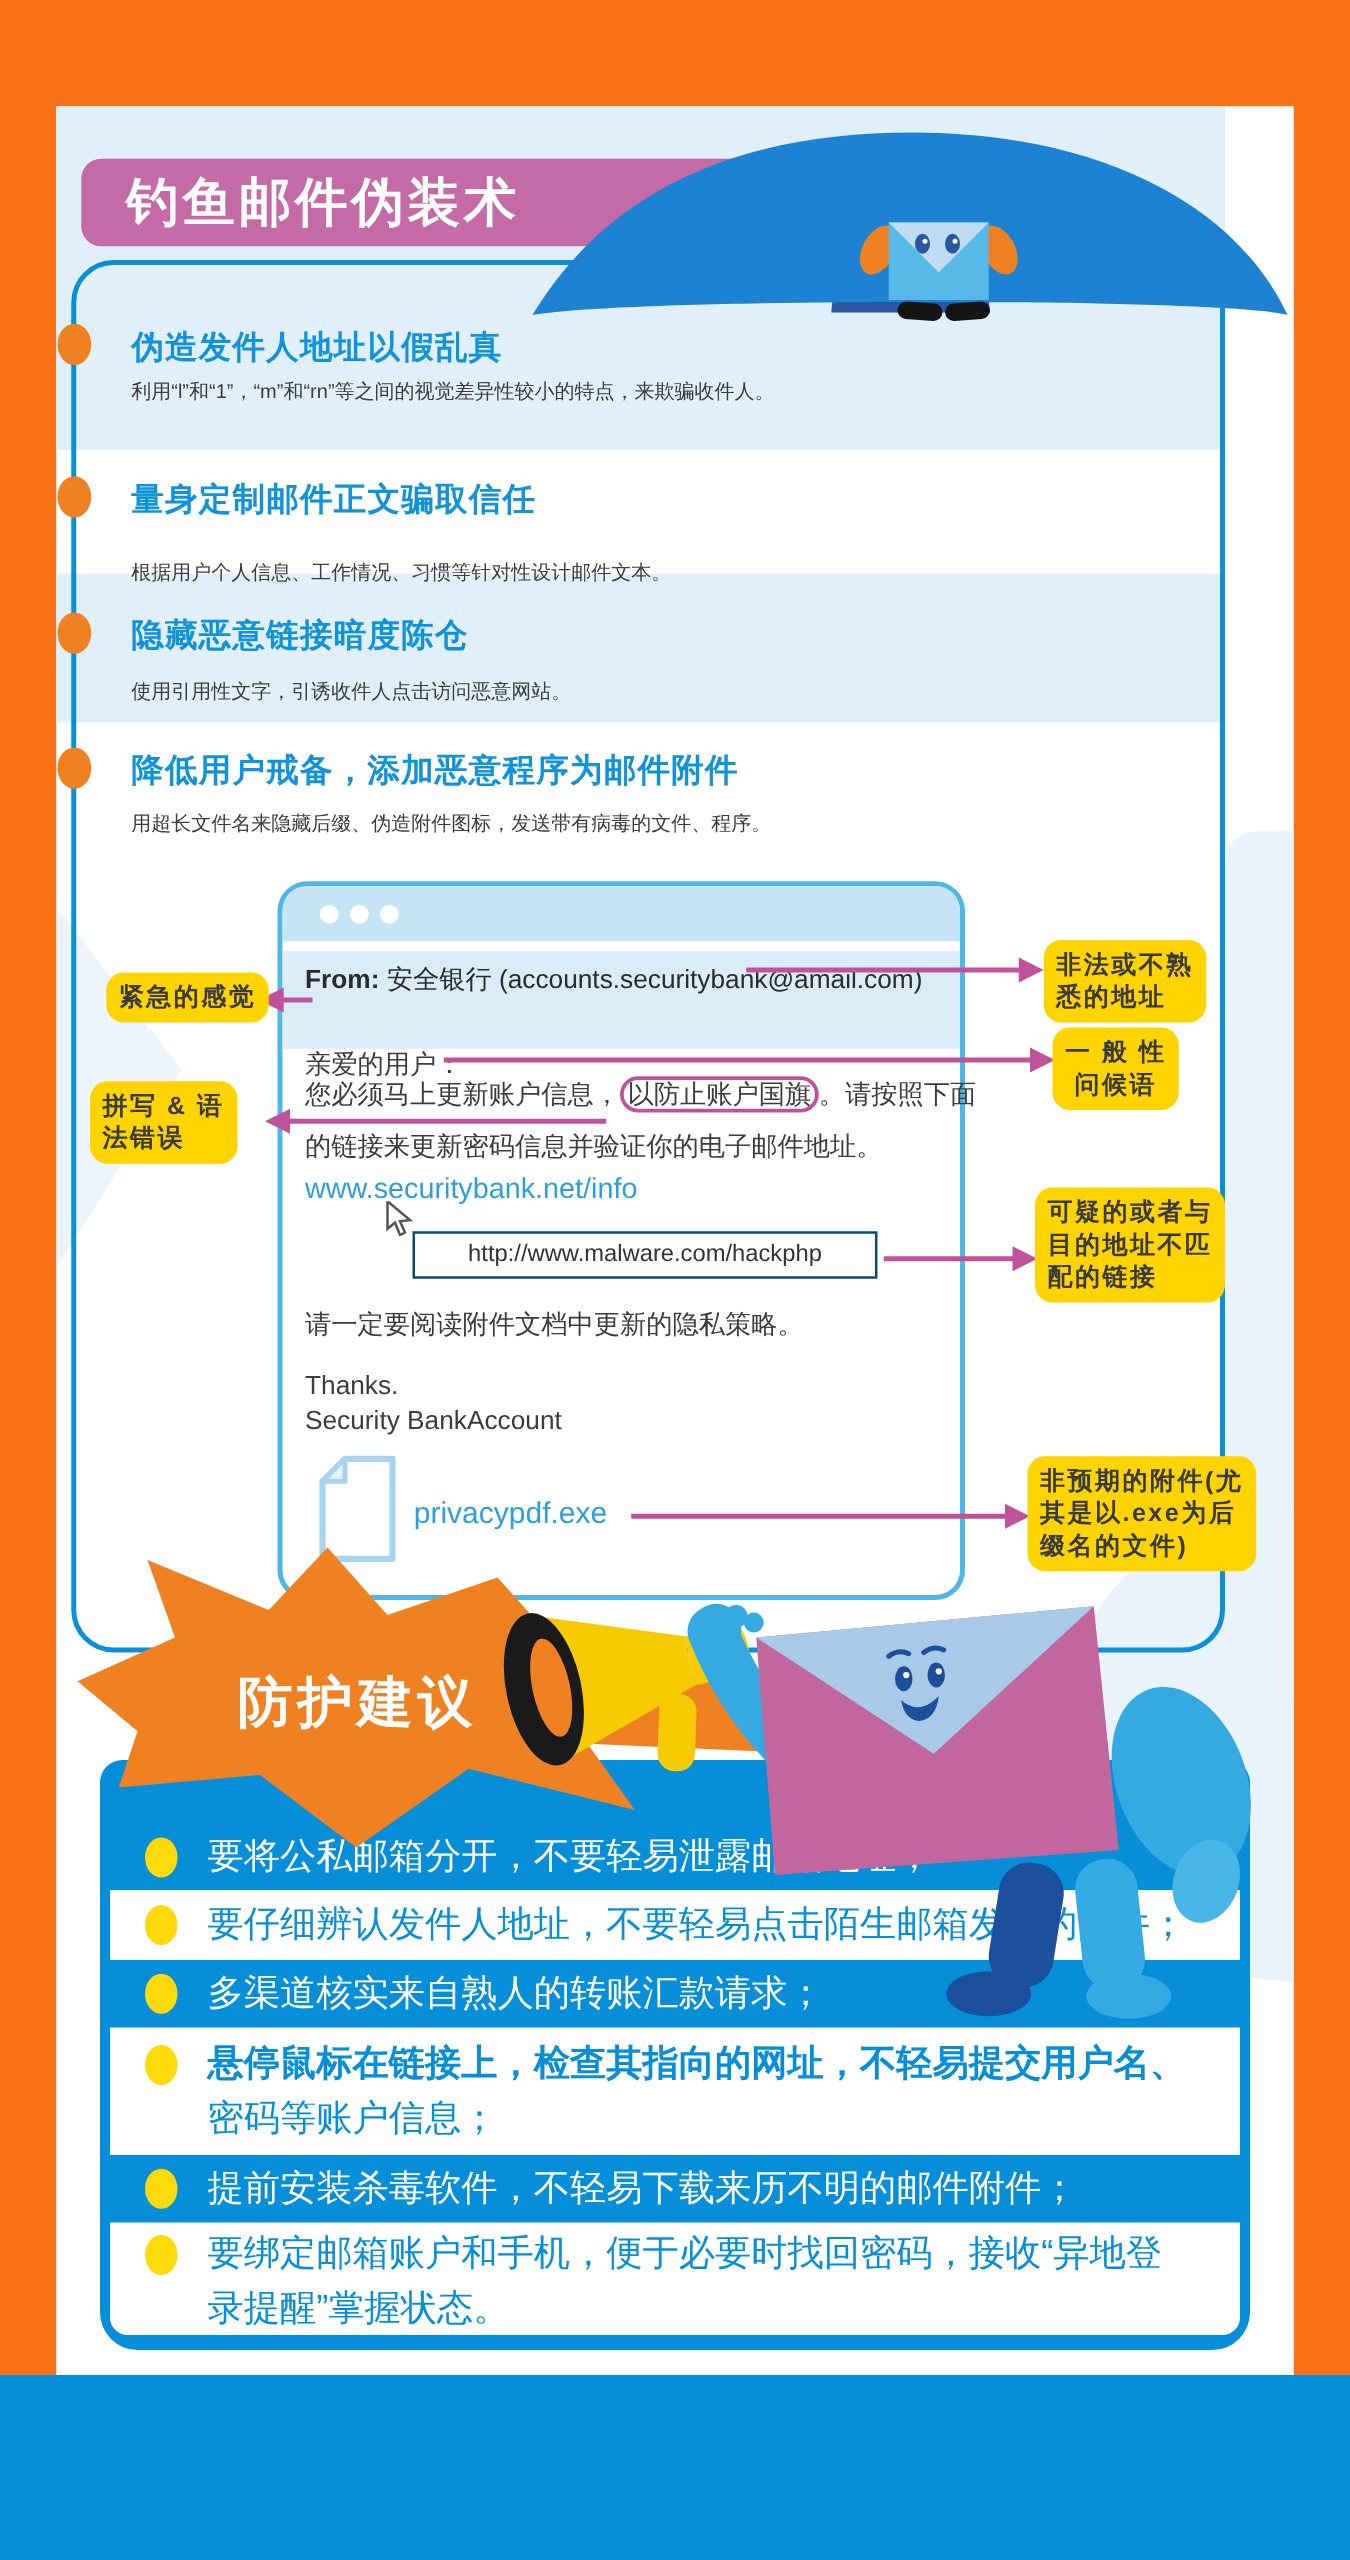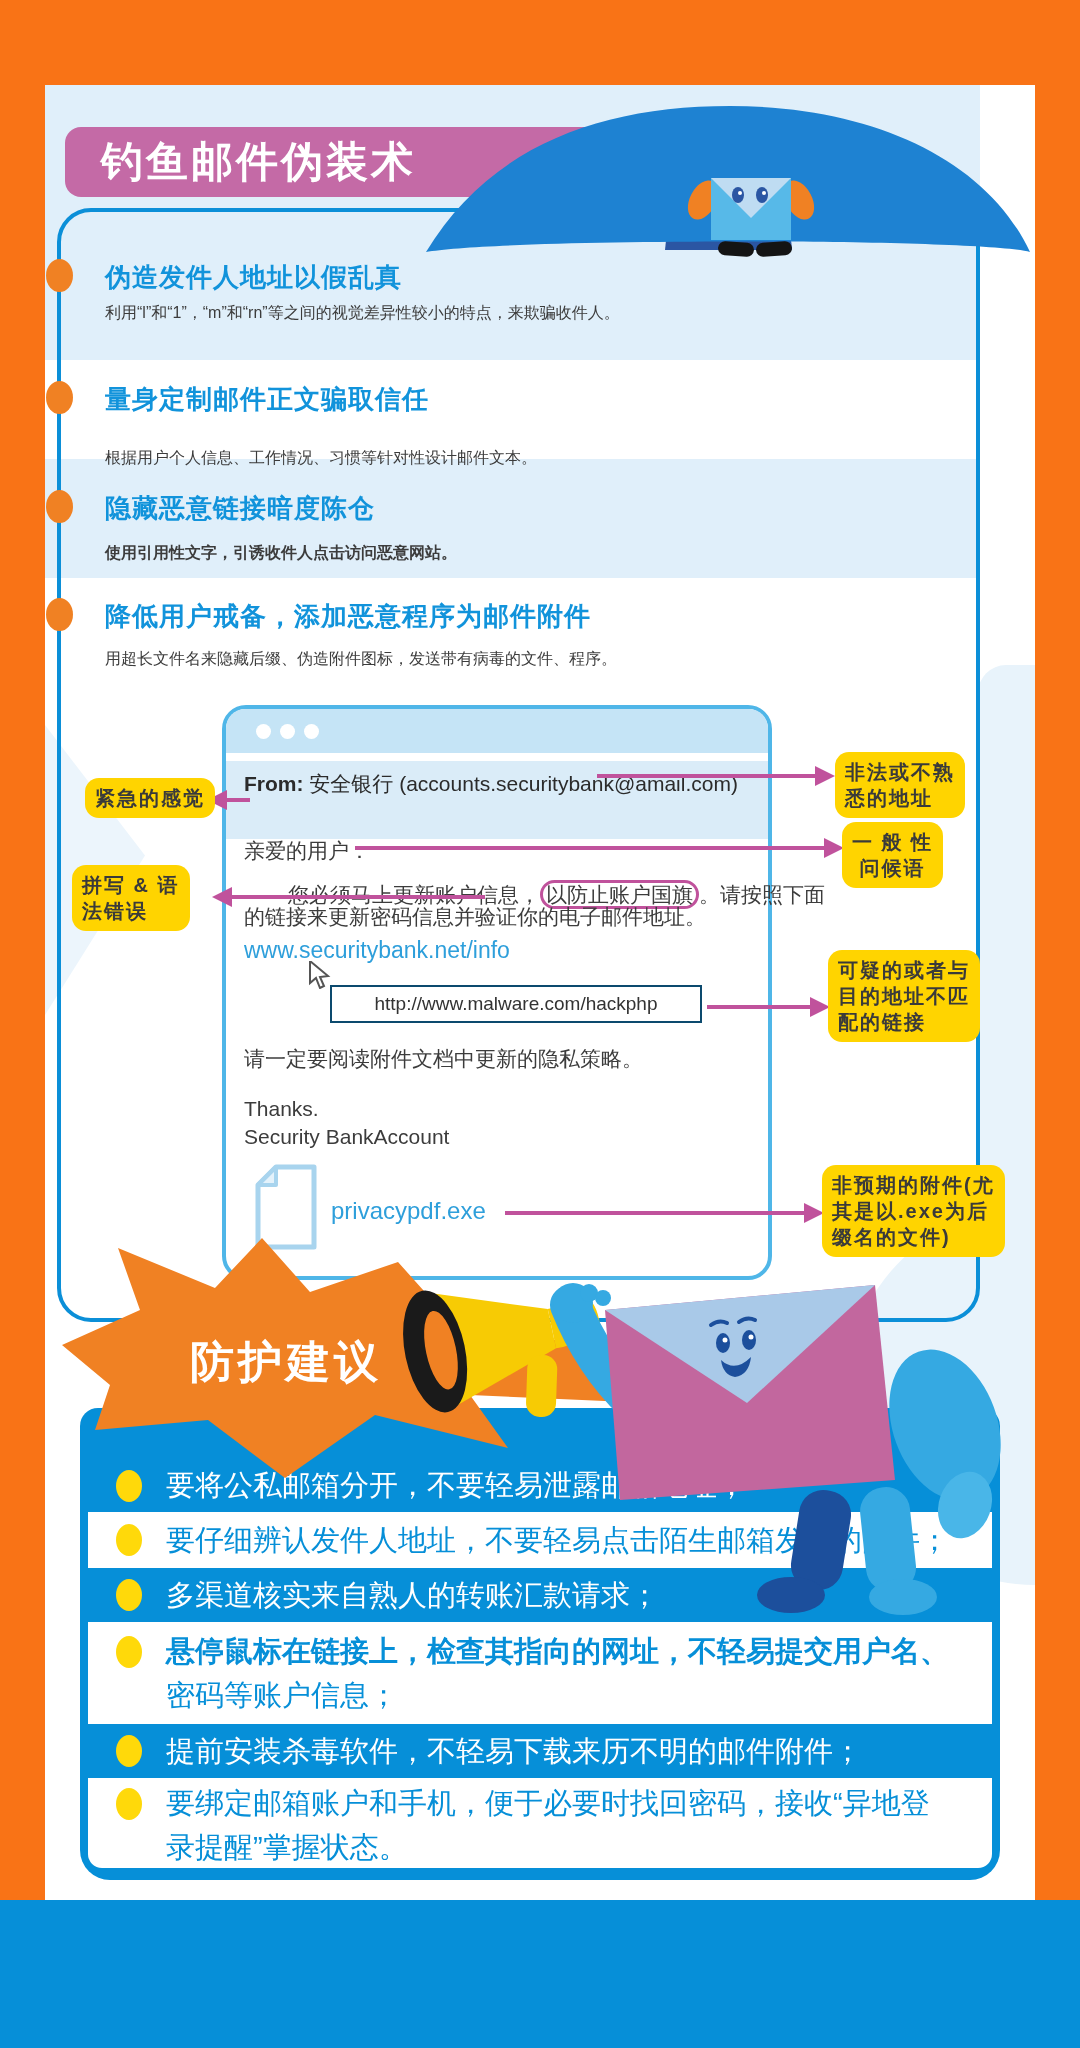--- a/index.html
+++ b/index.html
@@ -84,37 +84,37 @@
     <div class="bullet" style="top:174px;"></div>
     <div class="sec-h" style="top:175px;">伪造发件人地址以假乱真</div>
     <div class="sec-b" style="top:218px;">利用“l”和“1”，“m”和“rn”等之间的视觉差异性较小的特点，来欺骗收件人。</div>
 
     <div class="bullet" style="top:296px;"></div>
     <div class="sec-h" style="top:297px;">量身定制邮件正文骗取信任</div>
     <div class="sec-b" style="top:330px;margin-top:33px;">根据用户个人信息、工作情况、习惯等针对性设计邮件文本。</div>
 
     <div class="bullet" style="top:405px;"></div>
     <div class="sec-h" style="top:406px;">隐藏恶意链接暗度陈仓</div>
-    <div class="sec-b" style="top:458px;font-weight:bold;">使用引用性文字，引诱收件人点击访问恶意网站。</div>
+    <div class="sec-b" style="top:458px;">使用引用性文字，引诱收件人点击访问恶意网站。</div>
 
     <div class="bullet" style="top:513px;"></div>
     <div class="sec-h" style="top:514px;">降低用户戒备，添加恶意程序为邮件附件</div>
     <div class="sec-b" style="top:564px;">用超长文件名来隐藏后缀、伪造附件图标，发送带有病毒的文件、程序。</div>
 
     <div id="mail">
       <div id="mail-header">
         <div class="dot" style="left:30px;"></div>
         <div class="dot" style="left:54px;"></div>
         <div class="dot" style="left:78px;"></div>
       </div>
       <div id="mail-fromblock">
         <div class="mail-line"><span class="bold">From:</span><span> 安全银行 (accounts.securitybank@amail.com)</span></div>
       </div>
       <div class="mail-text" style="top:128px;">亲爱的用户：</div>
-      <div class="mail-text" style="top:172px;margin-left:44px;"><span>您必须马上更新账户信息，</span><span class="circled">以防止账户国旗</span><span>。请按照下面</span></div>
+      <div class="mail-text" style="top:152px;"><span>您必须马上更新账户信息，</span><span class="circled">以防止账户国旗</span><span>。请按照下面</span></div>
       <div class="mail-text" style="top:194px;">的链接来更新密码信息并验证你的电子邮件地址。</div>
       <div id="mail-link">www.securitybank.net/info</div>
       <svg class="svg-abs" style="left:82px;top:252px;" width="24" height="28" viewBox="0 0 24 28">
         <polygon points="2,0 2,22 8,17 12,27 16,25 12,16 20,15" fill="#fff" stroke="#555" stroke-width="2"></polygon>
       </svg>
       <div id="tooltip">http://www.malware.com/hackphp</div>
       <div class="mail-text" style="top:336px;">请一定要阅读附件文档中更新的隐私策略。</div>
       <div class="mail-text" style="top:388px;">Thanks.</div>
       <div class="mail-text" style="top:416px;">Security BankAccount</div>
       <svg class="svg-abs" style="left:28px;top:455px;" width="64" height="86" viewBox="0 0 64 86">

